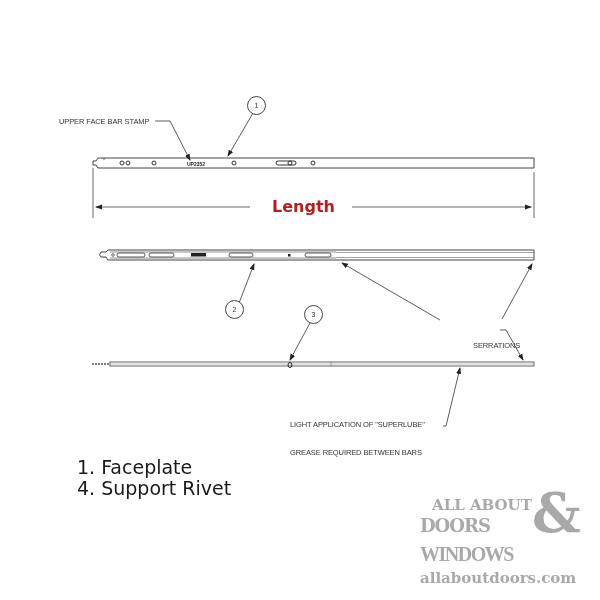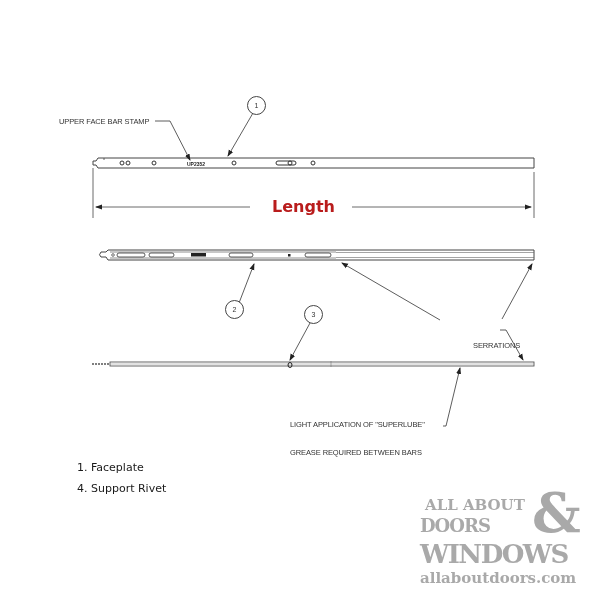--- a/index.html
+++ b/index.html
@@ -2,27 +2,27 @@
 <html><head>
   <meta charset="utf-8">
   <style>
     html, body { margin: 0; padding: 0; background: #ffffff; }
     body { width: 600px; height: 600px; position: relative; overflow: hidden; font-family: "Liberation Sans", sans-serif; }
     .stage { position: absolute; left: 0; top: 0; width: 504px; height: 600px; padding-left: 13px; }
     svg { position: absolute; left: 0; top: 0; }
     .lbl { position: absolute; font-family: "Liberation Sans", sans-serif; color: #333; font-size: 7.5px; letter-spacing: -0.1px; white-space: nowrap; line-height: 10px; }
     .length-label { position: absolute; left: 272px; top: 197px; font-family: "DejaVu Sans", sans-serif; font-size: 16px; font-weight: bold; color: #b91c1c; }
     .callout { position: absolute; width: 17px; height: 17px; border: 1px solid #444; border-radius: 50%; background: #fff; font-size: 7px; color: #333; text-align: center; line-height: 17px; font-family: "Liberation Sans", sans-serif; }
-    .legend { position: absolute; left: 77px; top: 457px; font-family: "DejaVu Sans", sans-serif; font-size: 11px; color: #1a1a1a; line-height: 21px; }
+    .legend { position: absolute; left: 77px; top: 457px; font-family: "DejaVu Sans", sans-serif; font-size: 19px; color: #1a1a1a; line-height: 21px; }
     .legend-item { white-space: nowrap; }
     .brand { position: absolute; left: 420px; top: 496px; width: 175px; text-align: center; color: #a9a9a9; font-family: "DejaVu Serif", "Liberation Serif", serif; font-weight: bold; }
-    .brand .l1 { position: absolute; left: 5px; top: 0px; font-size: 15px; letter-spacing: 0px; text-align: center; }
+    .brand .l1 { position: absolute; left: 12px; top: 0px; font-size: 15px; letter-spacing: 0px; text-align: center; }
     .brand .amp { position: absolute; left: 112px; top: -10px; font-size: 54px; line-height: 54px; }
     .brand .l2 { position: absolute; left: 0px; top: 16px; font-size: 18px; letter-spacing: -1px; line-height: 28px; }
-    .brand .l3 { position: absolute; left: 0px; top: 44px; font-size: 26px; letter-spacing: -1.5px; line-height: 28px; }
+    .brand .l3 { position: absolute; left: 0px; top: 44px; font-size: 20px; letter-spacing: -1.5px; line-height: 28px; font-family: Liberation Serif, serif; }
     .brand .l4 { position: absolute; left: 0px; top: 73px; font-size: 15px; letter-spacing: 0px; }
   </style>
 </head>
 <body>
 
 <div class="stage">
 
   <svg width="600" height="600" viewBox="0 0 600 600">
     <defs>
       <marker id="ah" markerWidth="7" markerHeight="7" refX="6" refY="3.5" orient="auto" markerUnits="userSpaceOnUse">

